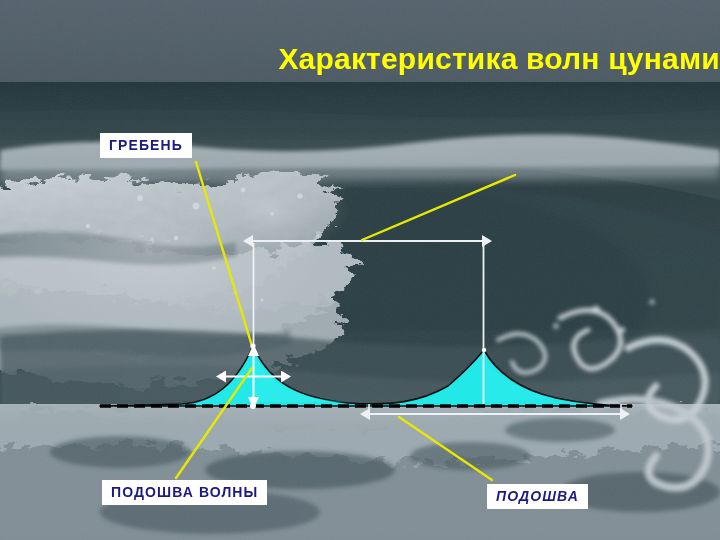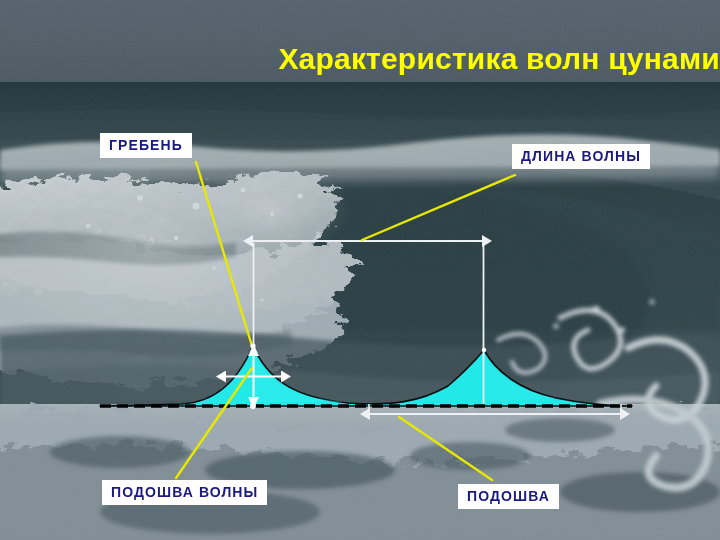--- a/index.html
+++ b/index.html
@@ -53,21 +53,21 @@
     font-size: 14px;
     letter-spacing: 1.1px;
     line-height: 1;
     padding: 5px 9px 6px 9px;
     white-space: nowrap;
     z-index: 35;
   }
   #label-greben   { left: 100px; top: 133px; }
   #label-dlina    { left: 512px; top: 144px; }
   #label-vysota   { left: 102px; top: 480px; }
-  #label-podoshva { left: 458px; top: 484px; }
+  #label-podoshva { left: 487px; top: 484px; font-style: italic; }
 </style>
 </head>
 <body>
 
 <div id="slide">
 
   <svg id="photo" viewBox="0 0 720 540" preserveAspectRatio="none" xmlns="http://www.w3.org/2000/svg">
     <defs>
       <linearGradient id="skyGrad" x1="0" y1="0" x2="0" y2="1">
         <stop offset="0%" stop-color="#5d6873"></stop>
@@ -285,19 +285,18 @@
       <circle cx="253" cy="346" r="2.6"></circle>
       <circle cx="484" cy="350" r="2.2"></circle>
       <circle cx="253" cy="406" r="3.0"></circle>
     </g>
   </svg>
 
   <div class="slide-title">Характеристика волн цунами</div>
 
   <div class="callout" id="label-greben">ГРЕБЕНЬ</div>
 
-  <div class="callout" id="label-dlina">ДЛИНА ВОЛНЫ</div>
 
   <div class="callout" id="label-vysota">ПОДОШВА ВОЛНЫ</div>
 
   <div class="callout" id="label-podoshva">ПОДОШВА</div>
 
 </div>
 
 </body></html>

